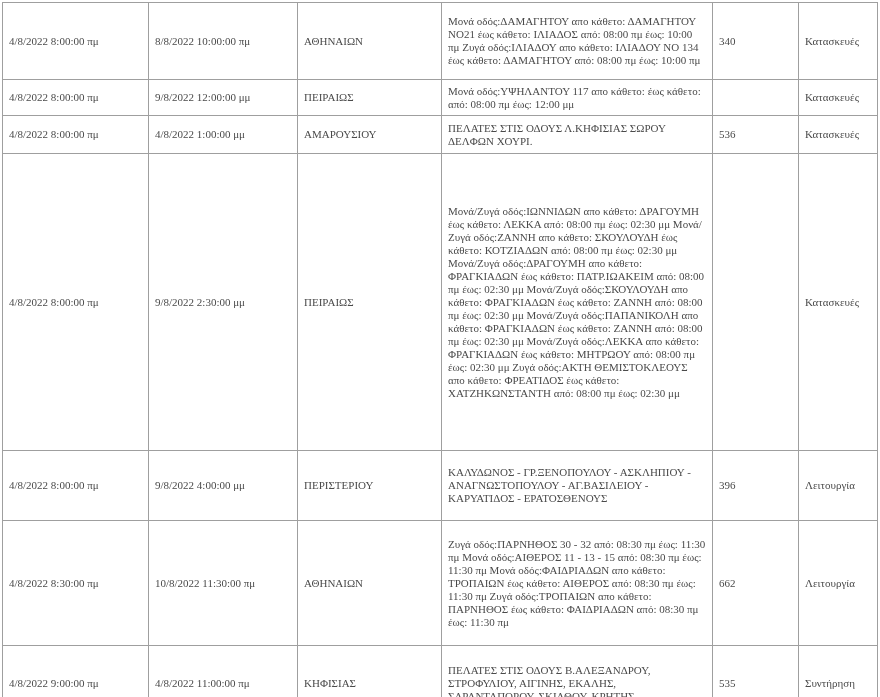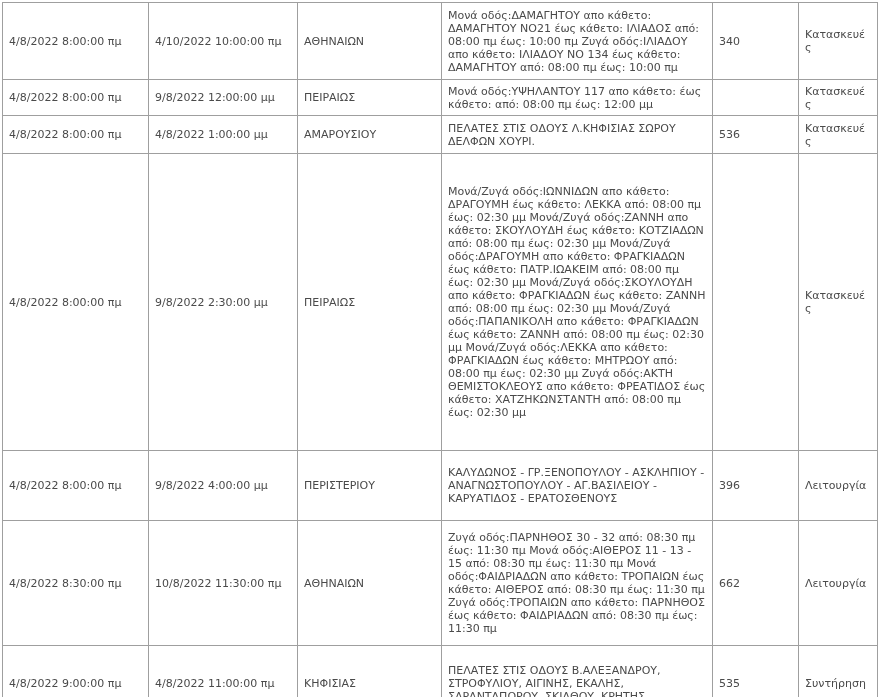--- a/index.html
+++ b/index.html
@@ -22,20 +22,21 @@
   }
   table.outage td{
     border:1px solid var(--border-color);
     color:var(--text-color);
     font-size:11px;
     line-height:13px;
     vertical-align:middle;
     padding:2px 6px;
     overflow:hidden;
     word-wrap:break-word;
+    font-family:Liberation Serif, serif;
   }
   col.c-start{width:146px}
   col.c-end{width:149px}
   col.c-muni{width:144px}
   col.c-desc{width:271px}
   col.c-num{width:86px}
   col.c-cause{width:79px}
   td.col-start_datetime, td.col-end_datetime{white-space:nowrap;margin-left:12px;}
   td.col-affected_streets{padding:3px 5px;}
   td.col-cause{padding:2px 4px;margin-left:16px;}
@@ -56,21 +57,21 @@
       <col class="c-start">
       <col class="c-end">
       <col class="c-muni">
       <col class="c-desc">
       <col class="c-num">
       <col class="c-cause">
     </colgroup>
     <tbody>
         <tr>
           <td class="col-start_datetime">4/8/2022 8:00:00 πμ</td>
-          <td class="col-end_datetime">4/10/2022 10:00:00 πμ</td>
+          <td class="col-end_datetime">8/8/2022 10:00:00 πμ</td>
           <td class="col-municipality">ΑΘΗΝΑΙΩΝ</td>
           <td class="col-affected_streets">Μονά οδός:ΔΑΜΑΓΗΤΟΥ απο κάθετο: ΔΑΜΑΓΗΤΟΥ ΝΟ21 έως κάθετο: ΙΛΙΑΔΟΣ από: 08:00 πμ έως: 10:00 πμ Ζυγά οδός:ΙΛΙΑΔΟΥ απο κάθετο: ΙΛΙΑΔΟΥ ΝΟ 134 έως κάθετο: ΔΑΜΑΓΗΤΟΥ από: 08:00 πμ έως: 10:00 πμ</td>
           <td class="col-affected_number">340</td>
           <td class="col-cause">Κατασκευές</td>
         </tr>
         <tr>
           <td class="col-start_datetime">4/8/2022 8:00:00 πμ</td>
           <td class="col-end_datetime">9/8/2022 12:00:00 μμ</td>
           <td class="col-municipality">ΠΕΙΡΑΙΩΣ</td>
           <td class="col-affected_streets">Μονά οδός:ΥΨΗΛΑΝΤΟΥ 117 απο κάθετο: έως κάθετο: από: 08:00 πμ έως: 12:00 μμ</td>

